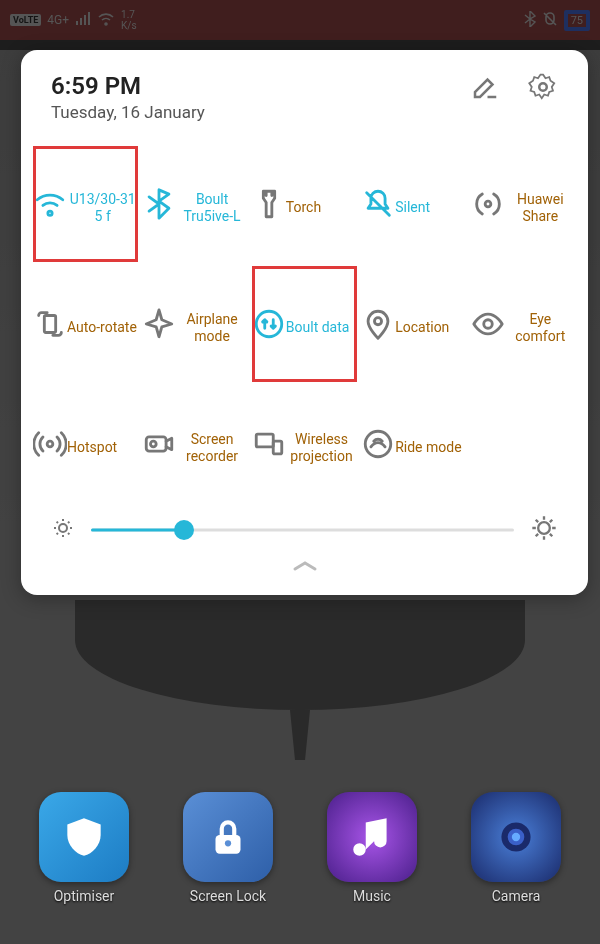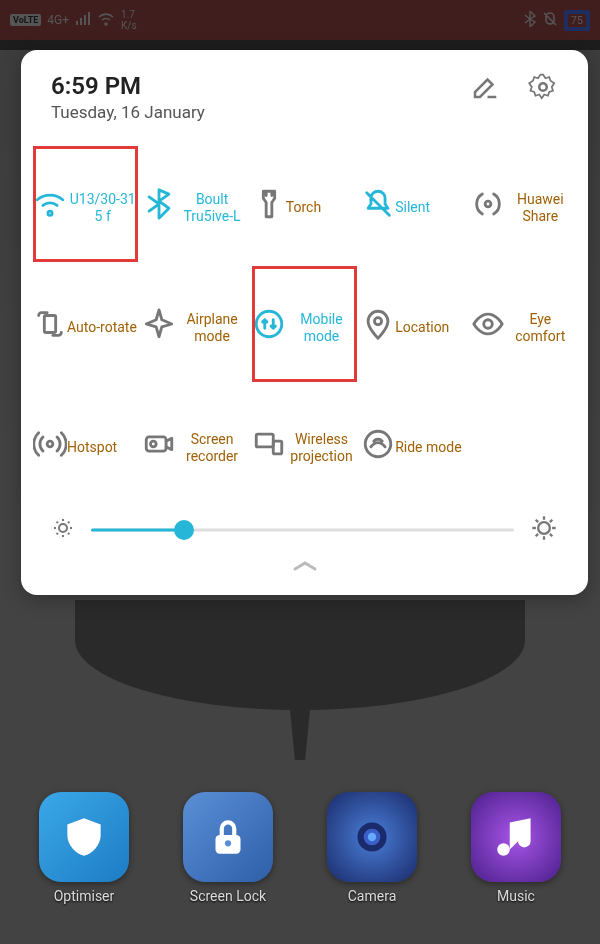--- a/index.html
+++ b/index.html
@@ -261,37 +261,37 @@
       <div class="app-icon ai2">
         <svg width="50" height="50" viewBox="0 0 24 24">
           <rect x="6" y="11" width="12" height="9" rx="2" fill="#fff"></rect>
           <path d="M9 11V8a3 3 0 116 0v3" stroke="#fff" stroke-width="2" fill="none"></path>
           <circle cx="12" cy="15" r="1.5" fill="#5a8fd6"></circle>
         </svg>
       </div>
       <div class="app-label">Screen Lock</div>
     </div>
     <div class="app">
+      <div class="app-icon ai3">
+        <svg width="50" height="50" viewBox="0 0 24 24">
+          <path d="M9 18a3 3 0 11-6 0 3 3 0 016 0zM9 18V5l10-2v11a3 3 0 11-3-3" fill="#fff"></path>
+        </svg>
+      </div>
+      <div class="app-label">Music</div>
+    </div>
+    <div class="app">
       <div class="app-icon ai4">
         <svg width="50" height="50" viewBox="0 0 24 24">
           <circle cx="12" cy="12" r="7" fill="#1a2a6a"></circle>
           <circle cx="12" cy="12" r="4" fill="#3a5fc8"></circle>
           <circle cx="12" cy="12" r="2" fill="#6af"></circle>
         </svg>
       </div>
       <div class="app-label">Camera</div>
     </div>
-    <div class="app">
-      <div class="app-icon ai3">
-        <svg width="50" height="50" viewBox="0 0 24 24">
-          <path d="M9 18a3 3 0 11-6 0 3 3 0 016 0zM9 18V5l10-2v11a3 3 0 11-3-3" fill="#fff"></path>
-        </svg>
-      </div>
-      <div class="app-label">Music</div>
-    </div>
   </div>
 
 <div class="panel">
   <div class="panel-header">
     <div>
       <div class="time">6:59 PM</div>
       <div class="date">Tuesday, 16 January</div>
     </div>
     <div class="header-actions">
       <span>
@@ -368,21 +368,21 @@
         </div>
         <div class="label">Airplane mode</div>
       </div>
       <div class="tile active">
         <div class="icon">
           <svg viewBox="0 0 24 24" stroke-linecap="round" stroke-linejoin="round">
             <circle cx="12" cy="12" r="9"></circle>
             <path d="M9 15V9l-1.5 1.5M9 9l1.5 1.5M15 9v6l1.5-1.5M15 15l-1.5-1.5"></path>
           </svg>
         </div>
-        <div class="label">Mobile mode</div>
+        <div class="label">Boult data</div>
         <div class="highlight"></div>
       </div>
       <div class="tile">
         <div class="icon">
           <svg viewBox="0 0 24 24" stroke-linecap="round" stroke-linejoin="round">
             <path d="M12 22s7-7 7-12a7 7 0 10-14 0c0 5 7 12 7 12z"></path>
             <circle cx="12" cy="10" r="2.5"></circle>
           </svg>
         </div>
         <div class="label">Location</div>

